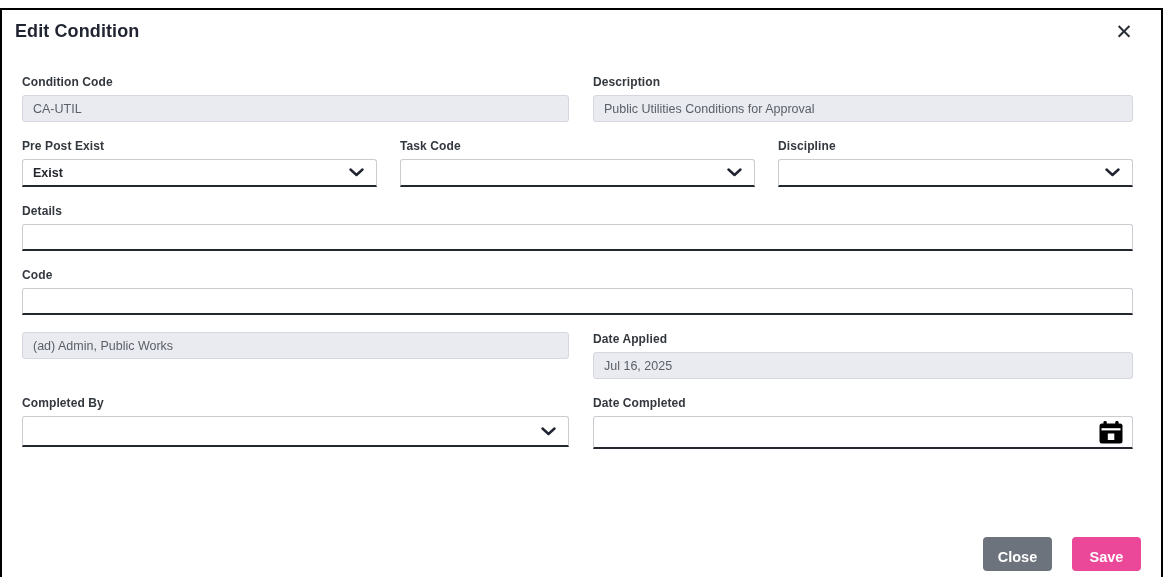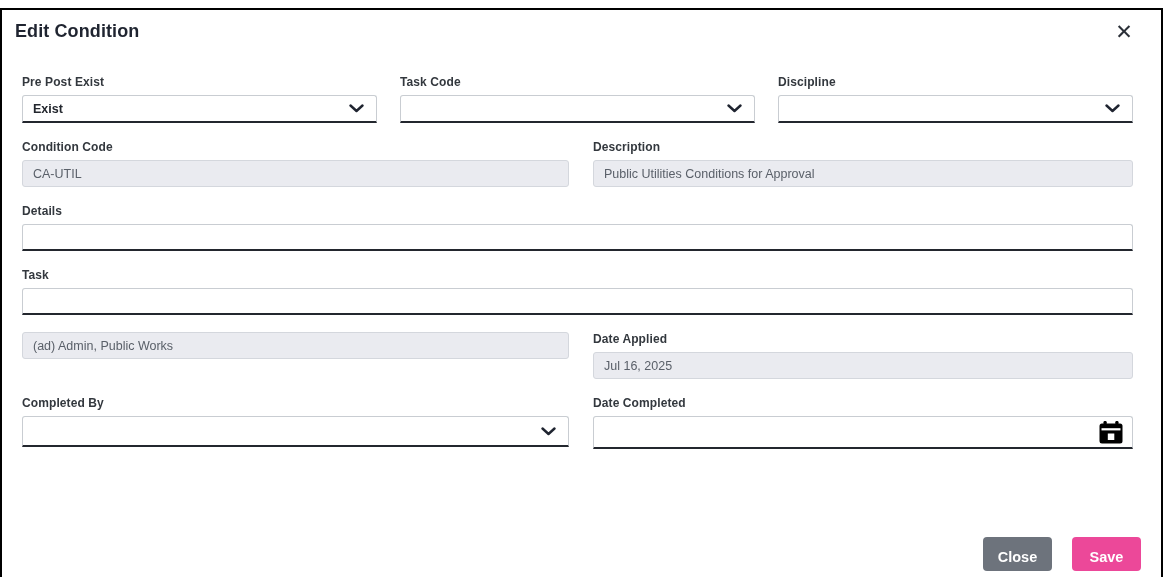--- a/index.html
+++ b/index.html
@@ -150,71 +150,71 @@
 
 <div class="modal">
 
   <div class="modal-header">
     <div class="modal-title">Edit Condition</div>
     <button class="close-x">✕</button>
   </div>
 
   <div class="form-area">
 
-    <div class="row row-3">
-      <div class="col">
-        <label class="field-label">Pre Post Exist</label>
-        <div class="select">
-          <span class="select-value">Exist</span>
-          <svg class="chevron" width="15" height="9" viewBox="0 0 15 9">
-              <polyline points="1.5,1.5 7.5,7 13.5,1.5" fill="none" stroke="#1f2430" stroke-width="2.4" stroke-linecap="round" stroke-linejoin="round"></polyline>
-            </svg>
-        </div>
-      </div>
-      <div class="col">
-        <label class="field-label">Task Code</label>
-        <div class="select">
-          <span class="select-value"></span>
-          <svg class="chevron" width="15" height="9" viewBox="0 0 15 9">
-              <polyline points="1.5,1.5 7.5,7 13.5,1.5" fill="none" stroke="#1f2430" stroke-width="2.4" stroke-linecap="round" stroke-linejoin="round"></polyline>
-            </svg>
-        </div>
-      </div>
-      <div class="col">
-        <label class="field-label">Discipline</label>
-        <div class="select">
-          <span class="select-value"></span>
-          <svg class="chevron" width="15" height="9" viewBox="0 0 15 9">
-              <polyline points="1.5,1.5 7.5,7 13.5,1.5" fill="none" stroke="#1f2430" stroke-width="2.4" stroke-linecap="round" stroke-linejoin="round"></polyline>
-            </svg>
-        </div>
-      </div>
-    </div>
-
     <div class="row">
       <div class="col col-half">
         <label class="field-label">Condition Code</label>
         <input class="text-input readonly" type="text" readonly="" value="CA-UTIL" style="">
       </div>
       <div class="col">
         <label class="field-label">Description</label>
         <input class="text-input readonly" type="text" readonly="" value="Public Utilities Conditions for Approval" style="">
       </div>
     </div>
 
+    <div class="row row-3">
+      <div class="col">
+        <label class="field-label">Pre Post Exist</label>
+        <div class="select">
+          <span class="select-value">Exist</span>
+          <svg class="chevron" width="15" height="9" viewBox="0 0 15 9">
+              <polyline points="1.5,1.5 7.5,7 13.5,1.5" fill="none" stroke="#1f2430" stroke-width="2.4" stroke-linecap="round" stroke-linejoin="round"></polyline>
+            </svg>
+        </div>
+      </div>
+      <div class="col">
+        <label class="field-label">Task Code</label>
+        <div class="select">
+          <span class="select-value"></span>
+          <svg class="chevron" width="15" height="9" viewBox="0 0 15 9">
+              <polyline points="1.5,1.5 7.5,7 13.5,1.5" fill="none" stroke="#1f2430" stroke-width="2.4" stroke-linecap="round" stroke-linejoin="round"></polyline>
+            </svg>
+        </div>
+      </div>
+      <div class="col">
+        <label class="field-label">Discipline</label>
+        <div class="select">
+          <span class="select-value"></span>
+          <svg class="chevron" width="15" height="9" viewBox="0 0 15 9">
+              <polyline points="1.5,1.5 7.5,7 13.5,1.5" fill="none" stroke="#1f2430" stroke-width="2.4" stroke-linecap="round" stroke-linejoin="round"></polyline>
+            </svg>
+        </div>
+      </div>
+    </div>
+
     <div class="row">
       <div class="col">
         <label class="field-label">Details</label>
         <input class="text-input editable" type="text" value="" style="">
       </div>
     </div>
 
     <div class="row">
       <div class="col">
-        <label class="field-label">Task</label>
+        <label class="field-label">Code</label>
         <input class="text-input editable" type="text" value="" style="">
       </div>
     </div>
 
     <div class="row">
       <div class="col col-half">
         <input class="text-input readonly" type="text" readonly="" value="(ad) Admin, Public Works" style="">
       </div>
       <div class="col">
         <label class="field-label">Date Applied</label>

